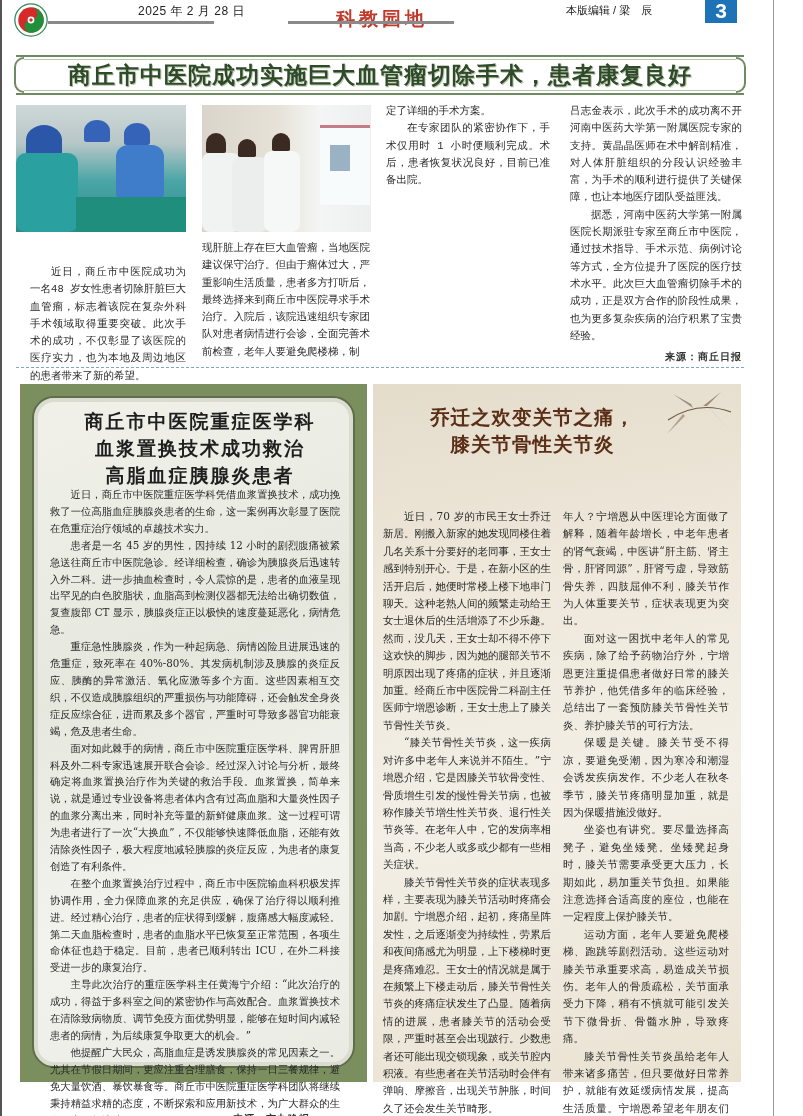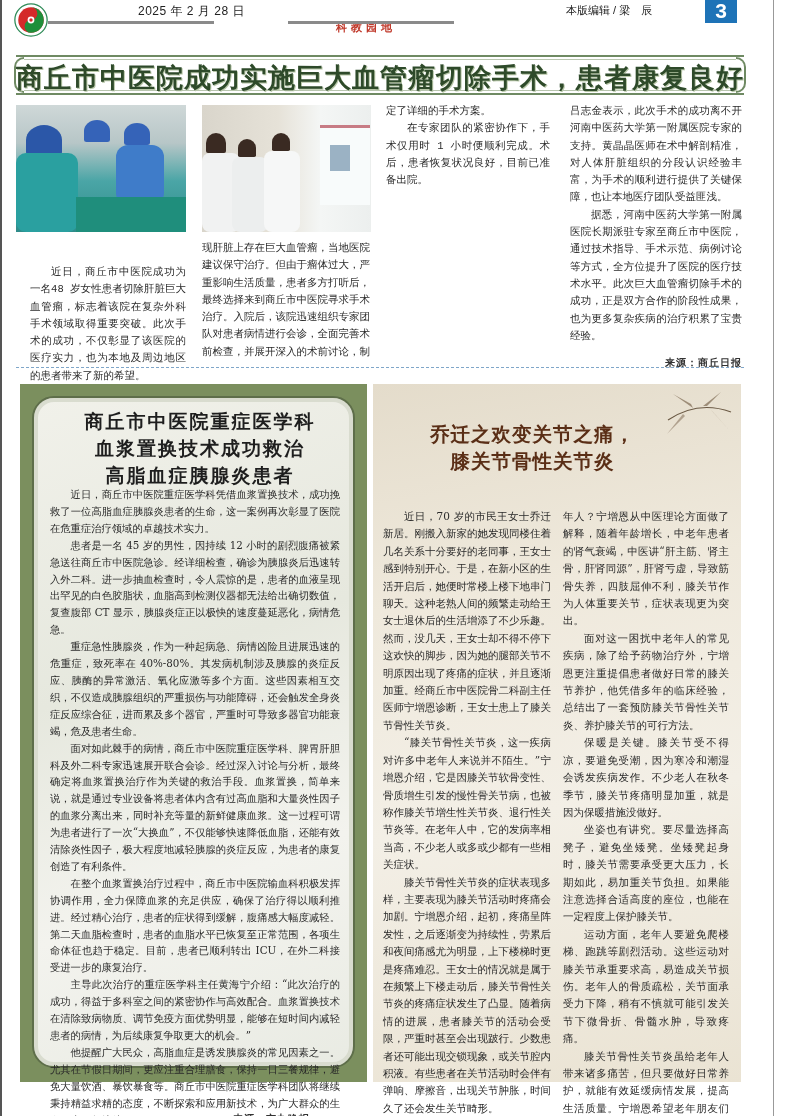--- a/index.html
+++ b/index.html
@@ -4,64 +4,64 @@
 <style>
   * { box-sizing: border-box; margin: 0; padding: 0; }
   html, body { width: 803px; height: 1116px; background: #ffffff; overflow: hidden; }
   body { position: relative; font-family: "DejaVu Serif", "Liberation Serif", serif; color: #222; }
   .page-border-left { position: absolute; left: 0; top: 0; width: 2px; height: 1116px; background: #555; }
   .page-border-right { position: absolute; left: 773px; top: 0; width: 1px; height: 1116px; background: #999; }
 
   
   .logo { position: absolute; left: 14px; top: 0; width: 34px; height: 40px; }
   .date { position: absolute; left: 138px; top: 3px; font-family: "Liberation Sans", sans-serif; font-size: 12px; color: #222; letter-spacing: 0.5px; }
-  .section-name { position: absolute; left: 336px; top: 20px; font-family: "DejaVu Serif", serif; font-size: 11px; font-weight: bold; color: #c0392b; letter-spacing: 4px; }
+  .section-name { position: absolute; left: 336px; top: 6px; font-family: "DejaVu Serif", serif; font-size: 19px; font-weight: bold; color: #c0392b; letter-spacing: 4px; }
   .editor { position: absolute; left: 566px; top: 3px; font-family: "Liberation Sans", sans-serif; font-size: 11px; color: #222; }
   .hdr-line { position: absolute; top: 21px; height: 3px; background: #8a8a8a; }
   .page-num { position: absolute; left: 705px; top: 0; width: 32px; height: 23px; background: #1e73b7; color: #fff; font-family: "Liberation Sans", sans-serif; font-weight: bold; font-size: 21px; text-align: center; line-height: 22px; }
 
   
   .banner { position: absolute; left: 16px; top: 55px; width: 728px; height: 40px; }
   .banner-frame { position: absolute; left: 0; top: 0; width: 728px; height: 40px; border-top: 2px solid #6f8a63; border-bottom: 2px solid #6f8a63; }
   .banner-inner { position: absolute; left: 8px; top: 4px; width: 712px; height: 32px; border-top: 1px solid #b9c6af; border-bottom: 1px solid #b9c6af; }
-  .banner-title { position: absolute; left: 0; top: 5px; width: 728px; text-align: center; font-family: "DejaVu Sans", sans-serif; font-weight: bold; font-size: 27px; color: #2e4a2a; letter-spacing: 1px; text-shadow: 1px 1px 0 #b8c7a8; }
+  .banner-title { position: absolute; left: 0; top: 5px; width: 728px; text-align: center; font-family: "DejaVu Sans", sans-serif; font-weight: bold; font-size: 23px; color: #2e4a2a; letter-spacing: 1px; text-shadow: 1px 1px 0 #b8c7a8; }
   .banner-cap-l, .banner-cap-r { position: absolute; top: 2px; width: 10px; height: 36px; border: 2px solid #6f8a63; }
   .banner-cap-l { left: -2px; border-right: none; border-radius: 10px 0 0 10px; }
   .banner-cap-r { right: -2px; border-left: none; border-radius: 0 10px 10px 0; }
 
   
   .photo { position: absolute; overflow: hidden; }
   .photo-1 { left: 16px; top: 105px; width: 170px; height: 127px; background: linear-gradient(180deg, #cfd8d8 0%, #b7c6c7 30%, #4aa5a6 60%, #2f8c8a 100%); }
   .photo-2 { left: 202px; top: 105px; width: 169px; height: 127px; background: linear-gradient(90deg, #d9d5cb 0%, #e6e2d8 45%, #f4f6f5 70%, #ecefee 100%); }
   .figure { position: absolute; border-radius: 50% 50% 10% 10%; }
 
   
   .col { position: absolute; font-family: Liberation Mono, monospace; font-size: 10.5px; line-height: 17.3px; color: #2a2a2a; text-align: justify; }
   .col p { text-indent: 2em; }
   .col p.cont { text-indent: 0; }
   .col-1 { left: 30px; top: 240px; width: 156px; margin-top: 24px; }
   .col-2 { left: 202px; top: 240px; width: 168px; }
   .col-3 { left: 386px; top: 103px; width: 164px; }
   .col-4 { left: 570px; top: 103px; width: 172px; }
-  .source { text-align: right; font-size: 10px; font-weight: bold; color: #333; letter-spacing: 1px; margin-top: 10px; }
+  .source { text-align: right; font-size: 10px; font-weight: bold; color: #333; letter-spacing: 1px; margin-top: 4px; }
 
   .divider-wave { position: absolute; left: 16px; top: 367px; width: 728px; height: 3px; border-top: 1px dashed #7fa6c9; }
 
   
   .green-box { position: absolute; left: 20px; top: 384px; width: 347px; height: 1086px; background: #7b8f5e; }
   .green-box { height: 698px; }
   .cream-card { position: absolute; left: 12px; top: 12px; width: 323px; height: 672px; background: linear-gradient(160deg, #f1f1ea 0%, #e6e8de 40%, #f3f3ee 70%, #e9ebe3 100%); border: 2px solid #5e6e4a; border-radius: 22px; box-shadow: inset 0 0 0 4px #d9dccf; }
   .box-title { position: absolute; left: 0; top: 24px; width: 360px; text-align: center; font-family: "DejaVu Serif", serif; font-weight: bold; font-size: 19px; line-height: 27px; color: #1e1e1e; letter-spacing: 2px; }
   .box-body { position: absolute; left: 30px; top: 102px; width: 290px; font-family: "DejaVu Serif", serif; font-size: 10.3px; line-height: 16.9px; color: #2a2a2a; text-align: justify; }
   .box-body p { text-indent: 2em; }
 
   
   .parch-box { position: absolute; left: 373px; top: 384px; width: 368px; height: 698px; background: linear-gradient(170deg, #e4dccb 0%, #efe9dc 30%, #f3efe6 60%, #eae3d3 100%); }
   .bamboo { position: absolute; right: 8px; top: 6px; width: 70px; height: 60px; }
-  .parch-title { position: absolute; left: 0; top: 20px; width: 319px; text-align: center; font-family: "DejaVu Sans", sans-serif; font-weight: bold; font-size: 19.5px; line-height: 27px; color: #5a2e16; letter-spacing: 1px; margin-top: 17px; }
+  .parch-title { position: absolute; left: 0; top: 20px; width: 319px; text-align: center; font-family: "DejaVu Sans", sans-serif; font-weight: bold; font-size: 19.5px; line-height: 27px; color: #5a2e16; letter-spacing: 1px; }
   .parch-col { position: absolute; font-family: "DejaVu Serif", serif; font-size: 10.5px; line-height: 17.4px; color: #2a2a2a; text-align: justify; }
   .parch-col p { text-indent: 2em; }
   .parch-col p.cont { text-indent: 0; }
   .pc-1 { left: 10px; top: 124px; width: 168px; }
   .pc-2 { left: 190px; top: 124px; width: 166px; }
 </style>
 </head>
 <body>
 
 <div class="page-border-left"></div>
@@ -108,21 +108,21 @@
   <div class="figure" style="left:30px;top:52px;width:36px;height:75px;background:#eceeee;border-radius:8px;"></div>
   <div class="figure" style="left:70px;top:28px;width:18px;height:18px;background:#3a2a22;"></div>
   <div class="figure" style="left:62px;top:46px;width:36px;height:81px;background:#f6f7f7;border-radius:8px;"></div>
 </div>
 
 <div class="col col-1">
   <p>近日，商丘市中医院成功为一名48 岁女性患者切除肝脏巨大血管瘤，标志着该院在复杂外科手术领域取得重要突破。此次手术的成功，不仅彰显了该医院的医疗实力，也为本地及周边地区的患者带来了新的希望。</p>
   <p>该患者在县级医疗机构体检时发</p>
 </div>
 <div class="col col-2">
-  <p class="cont">现肝脏上存在巨大血管瘤，当地医院建议保守治疗。但由于瘤体过大，严重影响生活质量，患者多方打听后，最终选择来到商丘市中医院寻求手术治疗。入院后，该院迅速组织专家团队对患者病情进行会诊，全面完善术前检查，并展开深入的术前讨论，制</p>
+  <p class="cont">现肝脏上存在巨大血管瘤，当地医院建议保守治疗。但由于瘤体过大，严重影响生活质量，患者多方打听后，最终选择来到商丘市中医院寻求手术治疗。入院后，该院迅速组织专家团队对患者病情进行会诊，全面完善术前检查，老年人要避免爬楼梯，制</p>
 </div>
 <div class="col col-3">
   <p class="cont">定了详细的手术方案。</p>
   <p>在专家团队的紧密协作下，手术仅用时 1 小时便顺利完成。术后，患者恢复状况良好，目前已准备出院。</p>
 </div>
 <div class="col col-4">
   <p class="cont">吕志金表示，此次手术的成功离不开河南中医药大学第一附属医院专家的支持。黄晶晶医师在术中解剖精准，对人体肝脏组织的分段认识经验丰富，为手术的顺利进行提供了关键保障，也让本地医疗团队受益匪浅。</p>
   <p>据悉，河南中医药大学第一附属医院长期派驻专家至商丘市中医院，通过技术指导、手术示范、病例讨论等方式，全方位提升了医院的医疗技术水平。此次巨大血管瘤切除手术的成功，正是双方合作的阶段性成果，也为更多复杂疾病的治疗积累了宝贵经验。</p>
   <div class="source">来源：商丘日报</div>
 </div>

